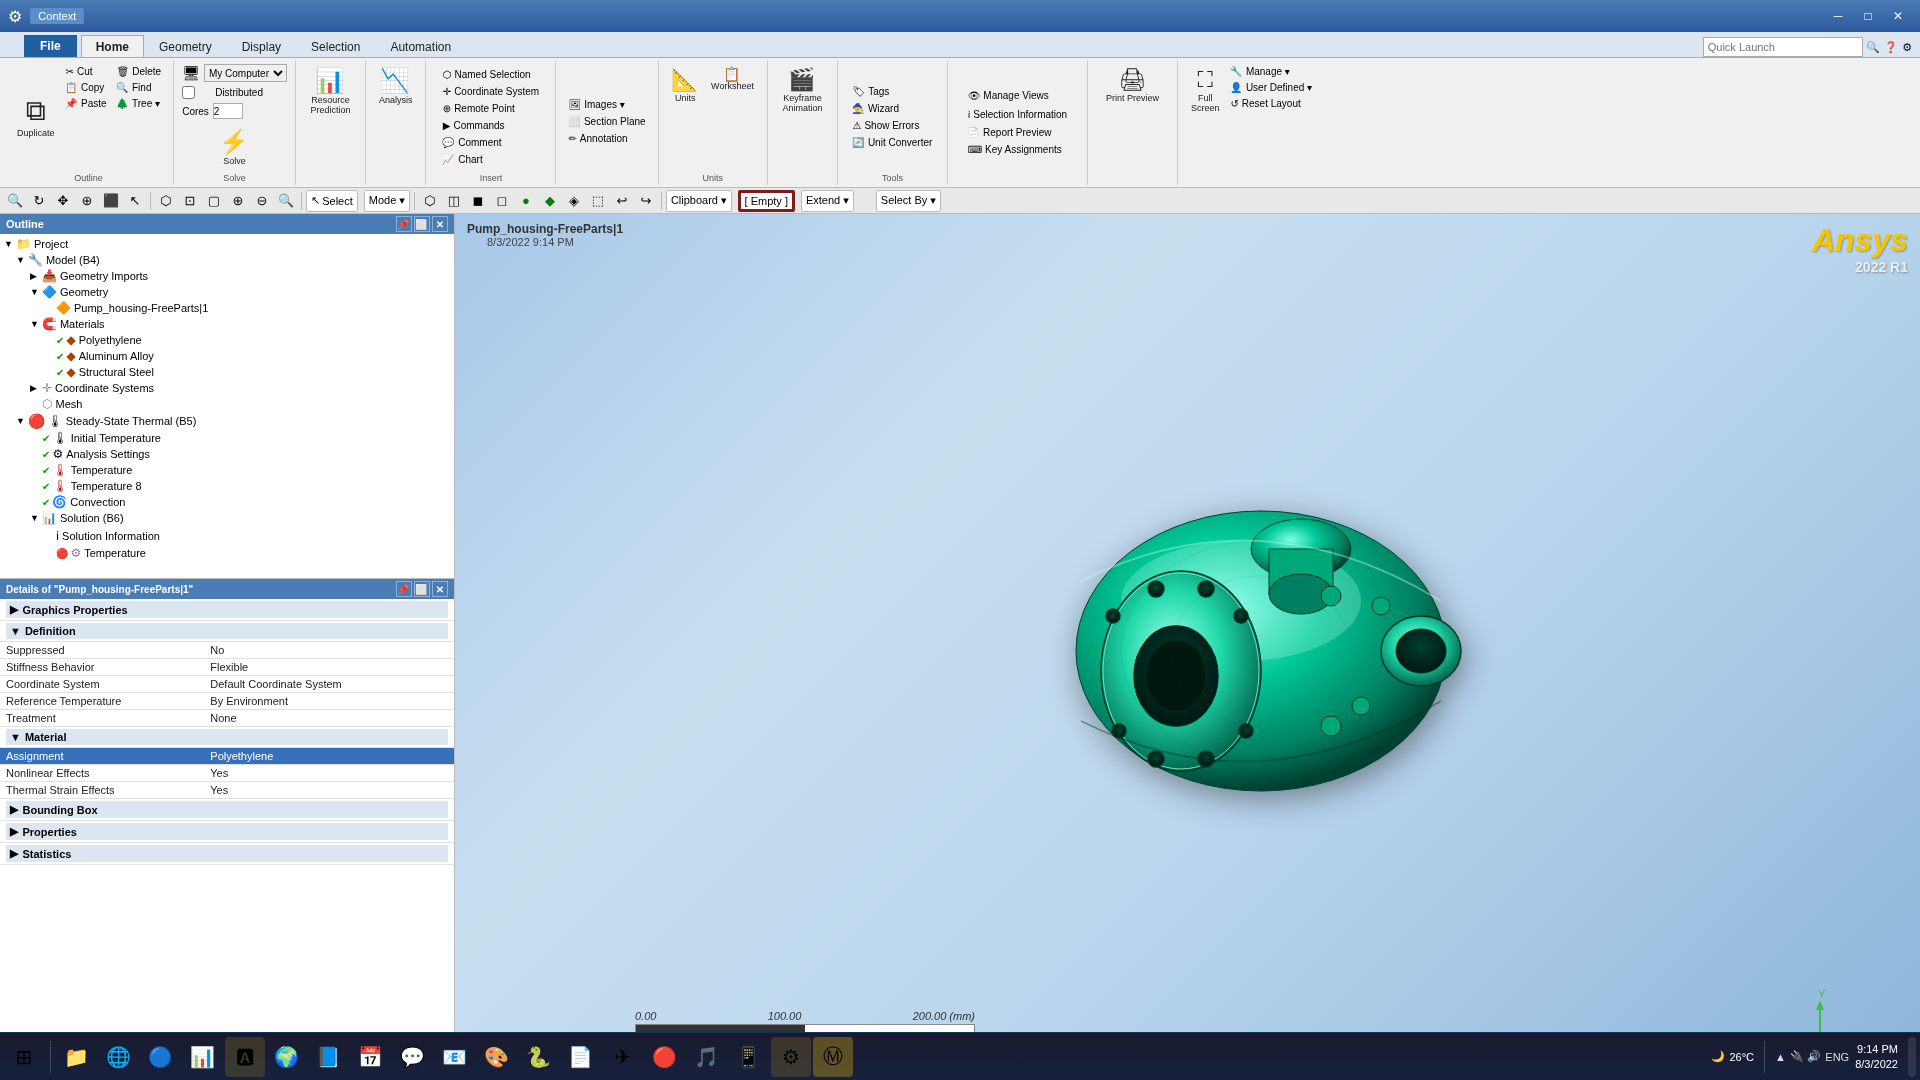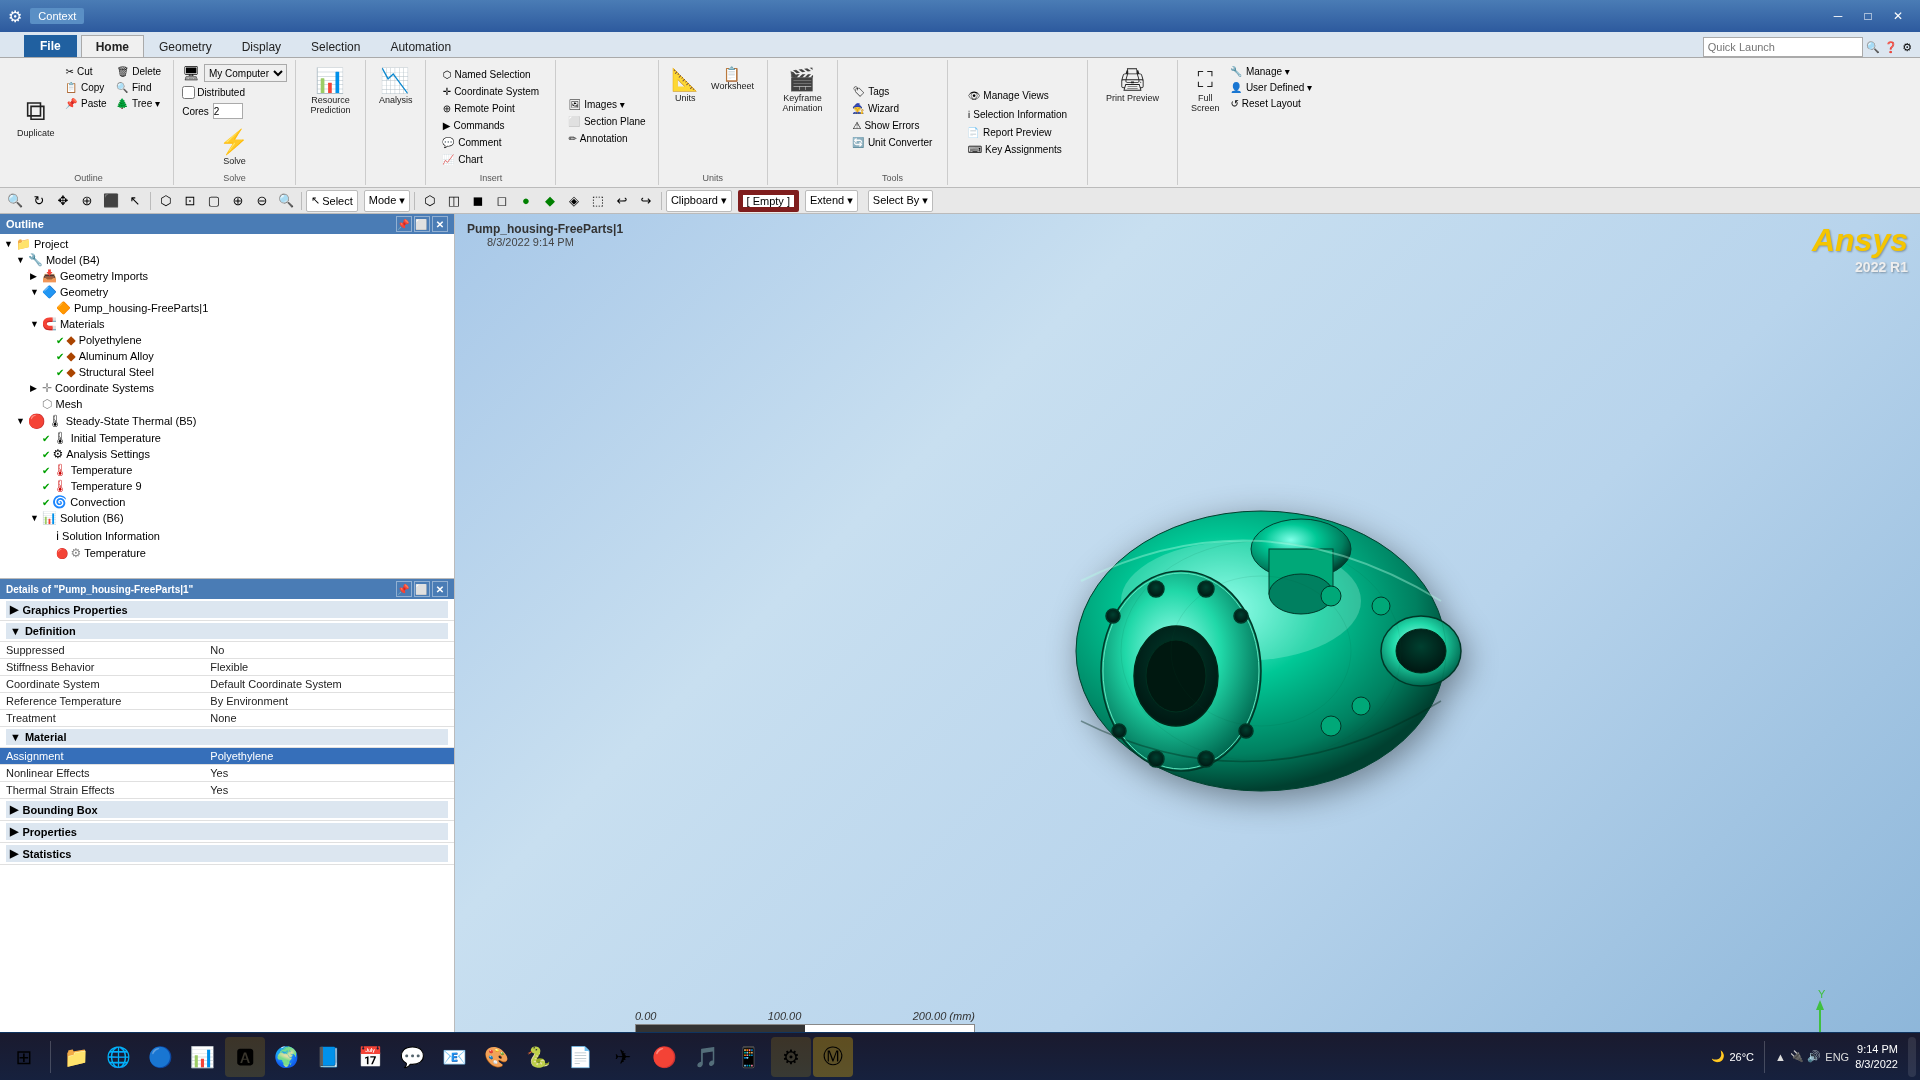--- a/index.html
+++ b/index.html
@@ -166,21 +166,21 @@
     </div>
 
     <div class="ribbon-group">
       <div class="ribbon-group-content" style="flex-direction:column;">
         <div style="display:flex; align-items:center; gap:4px; margin-bottom:2px;">
           <span style="font-size:14px;">🖥</span>
           <select style="font-size:10px; height:18px; border:1px solid #aaa;">
             <option>My Computer</option>
           </select>
         </div>
-        <div style="display:flex; align-items:center; gap:2px; margin-bottom:2px;">
+        <div style="display:flex; align-items:center; gap:20px; margin-bottom:2px;">
           <input type="checkbox" style="">
           <span style="font-size:10px;">Distributed</span>
         </div>
         <div style="display:flex; align-items:center; gap:4px; margin-bottom:4px;">
           <span style="font-size:10px;">Cores</span>
           <input type="text" value="2" style="width: 30px; height: 16px; border: 1px solid rgb(170, 170, 170); font-size: 10px;">
         </div>
         <div class="ribbon-btn-large" style="margin:0 auto;">
           <div class="icon" style="font-size:24px; color:#f59a00;">⚡</div>
           <div>Solve</div>
@@ -388,27 +388,27 @@
   <div class="tool-btn" style="color:green;">●</div>
   <div class="tool-btn" style="color:green;">◆</div>
   <div class="tool-btn">◈</div>
   <div class="tool-btn">⬚</div>
   <div class="tool-btn">↩</div>
   <div class="tool-btn">↪</div>
   <div class="tool-sep"></div>
   <div style="display:flex; align-items:center; gap:2px; padding:0 4px; border:1px solid #bbb; border-radius:2px; background:white; height:22px; cursor:pointer;">
     <span style="font-size:11px;">Clipboard ▾</span>
   </div>
-  <div style="display:flex; align-items:center; gap:2px; padding:0 4px; border:5px solid #7f1d1d; border-radius:2px; background:white; height:22px; cursor:pointer; margin-left:4px;">
+  <div style="display:flex; align-items:center; gap:2px; padding:0 4px; border:3px solid #7f1d1d; border-radius:2px; background:white; height:22px; cursor:pointer; margin-left:4px;">
     <span style="font-size:11px;">[ Empty ]</span>
   </div>
   <div style="display:flex; align-items:center; gap:2px; padding:0 4px; border:1px solid #bbb; border-radius:2px; background:white; height:22px; cursor:pointer; margin-left:4px;">
     <span style="font-size:11px;">Extend ▾</span>
   </div>
-  <div style="display:flex; align-items:center; gap:2px; padding:0 4px; border:1px solid #bbb; border-radius:2px; background:white; height:22px; cursor:pointer; margin-left:8px;">
+  <div style="display:flex; align-items:center; gap:2px; padding:0 4px; border:1px solid #bbb; border-radius:2px; background:white; height:22px; cursor:pointer; margin-left:20px;">
     <span style="font-size:11px;">Select By ▾</span>
   </div>
 </div>
 
 <div id="main">
 
   <div id="left-panel">
 
     <div id="outline-panel">
       <div id="outline-header">
@@ -515,21 +515,21 @@
             <div class="tree-item">
               <span class="tree-toggle" style="width:12px;"></span>
               <span class="check-icon">✔</span>
               <span class="tree-icon" style="color:#cc0000;">🌡</span>
               <span class="tree-label">Temperature</span>
             </div>
             <div class="tree-item">
               <span class="tree-toggle" style="width:12px;"></span>
               <span class="check-icon">✔</span>
               <span class="tree-icon" style="color:#cc0000;">🌡</span>
-              <span class="tree-label">Temperature 9</span>
+              <span class="tree-label">Temperature 8</span>
             </div>
             <div class="tree-item">
               <span class="tree-toggle" style="width:12px;"></span>
               <span class="check-icon">✔</span>
               <span class="tree-icon" style="color:#cc0000;">🌀</span>
               <span class="tree-label">Convection</span>
             </div>
 
             <div class="tree-item">
               <span class="tree-toggle">▼</span>

